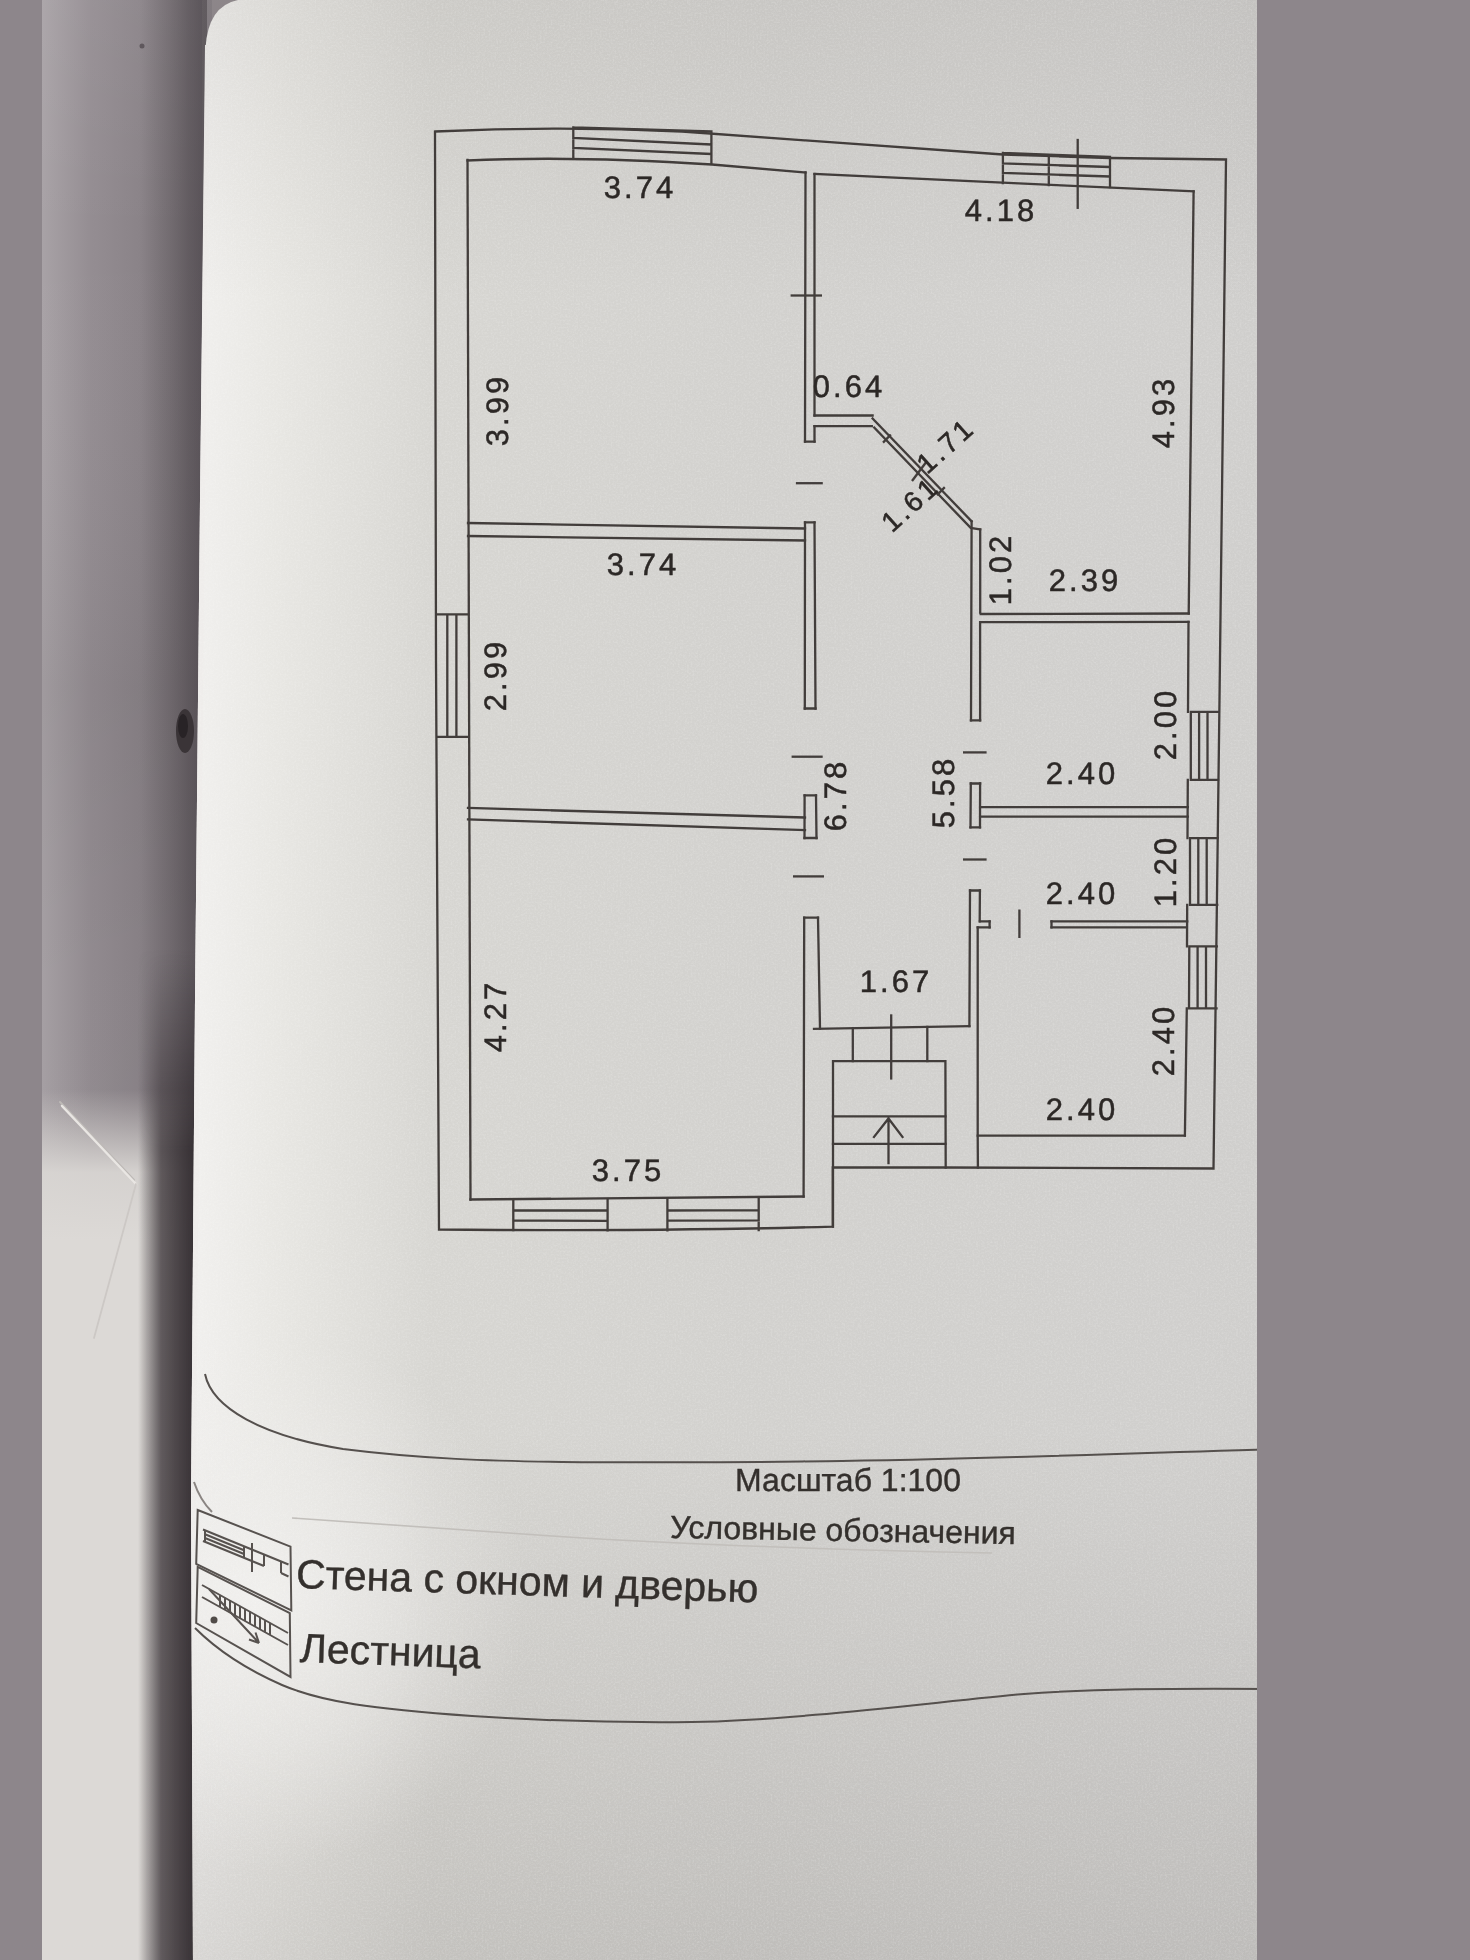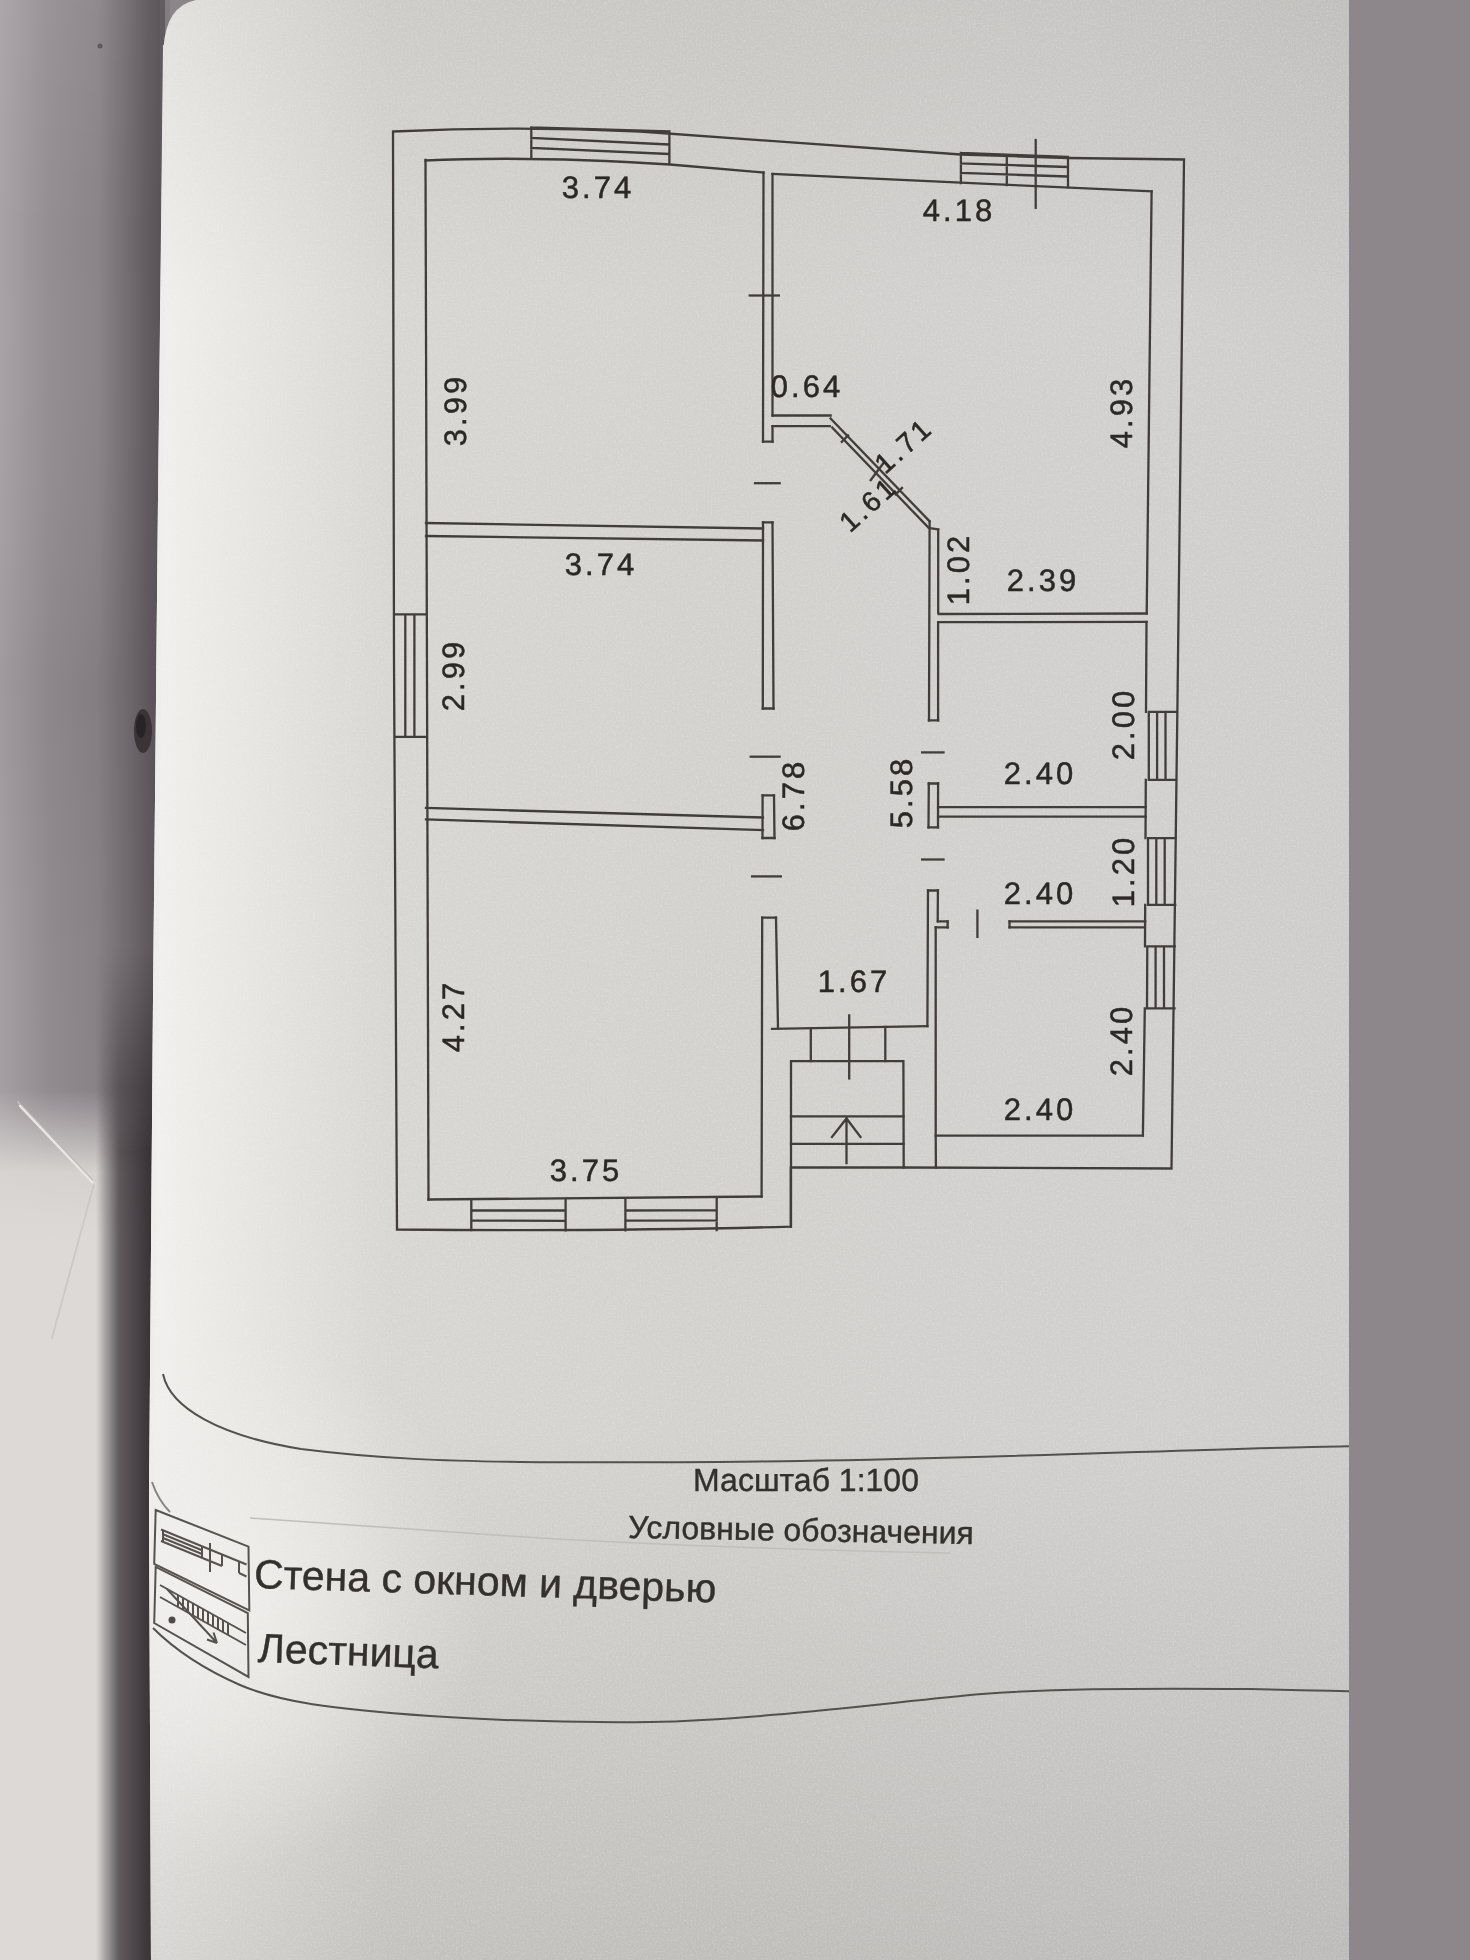--- a/index.html
+++ b/index.html
@@ -1,16 +1,16 @@
 <!DOCTYPE html>
 <html><head>
 <meta charset="utf-8">
 <style>
 html,body{margin:0;padding:0;background:#8d868b;}
-#page{position:relative;width:1349px;height:1960px;overflow:hidden;font-family:"Liberation Sans",sans-serif;}
+#page{position:relative;width:1215px;height:1960px;overflow:hidden;font-family:"Liberation Sans",sans-serif;margin-left:42px;}
 svg{position:absolute;left:0;top:0;will-change:transform;transform:translateZ(0);} text{text-rendering:geometricPrecision;}
 </style>
 </head>
 <body>
 <div id="page">
 <svg width="1470" height="1960" viewBox="0 0 1470 1960">
 <defs>
 <linearGradient id="stripH" x1="0" y1="0" x2="164" y2="0" gradientUnits="userSpaceOnUse">
 <stop offset="0" stop-color="#a8a2a6"></stop>
 <stop offset="0.3" stop-color="#948d92"></stop>

